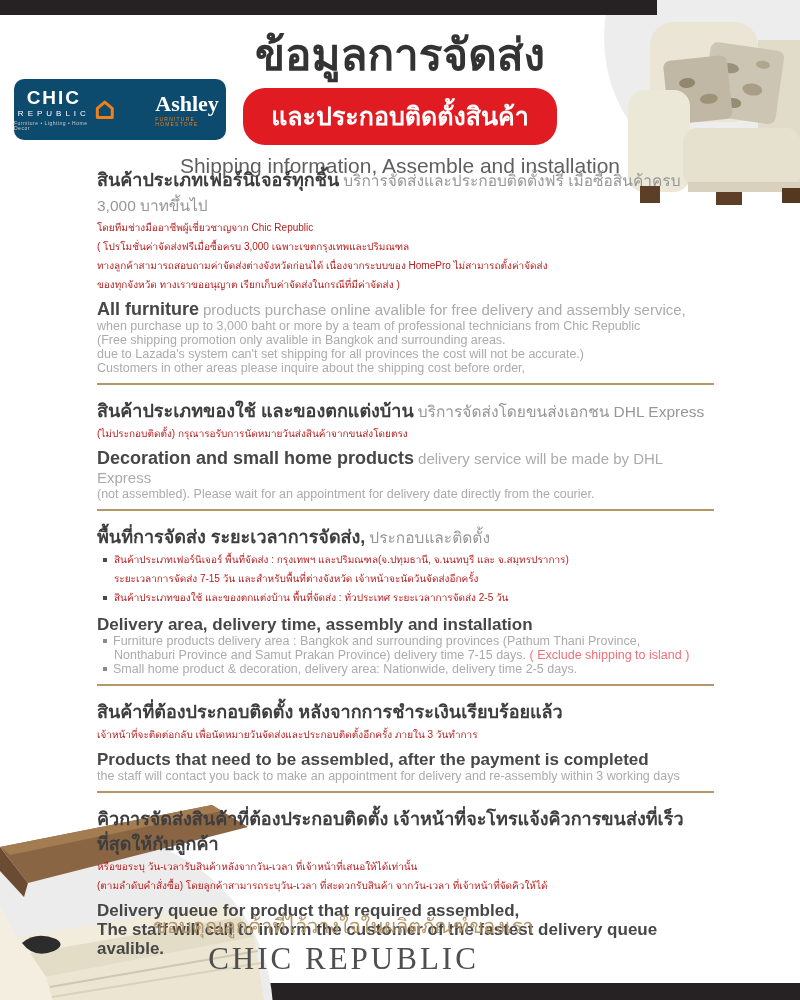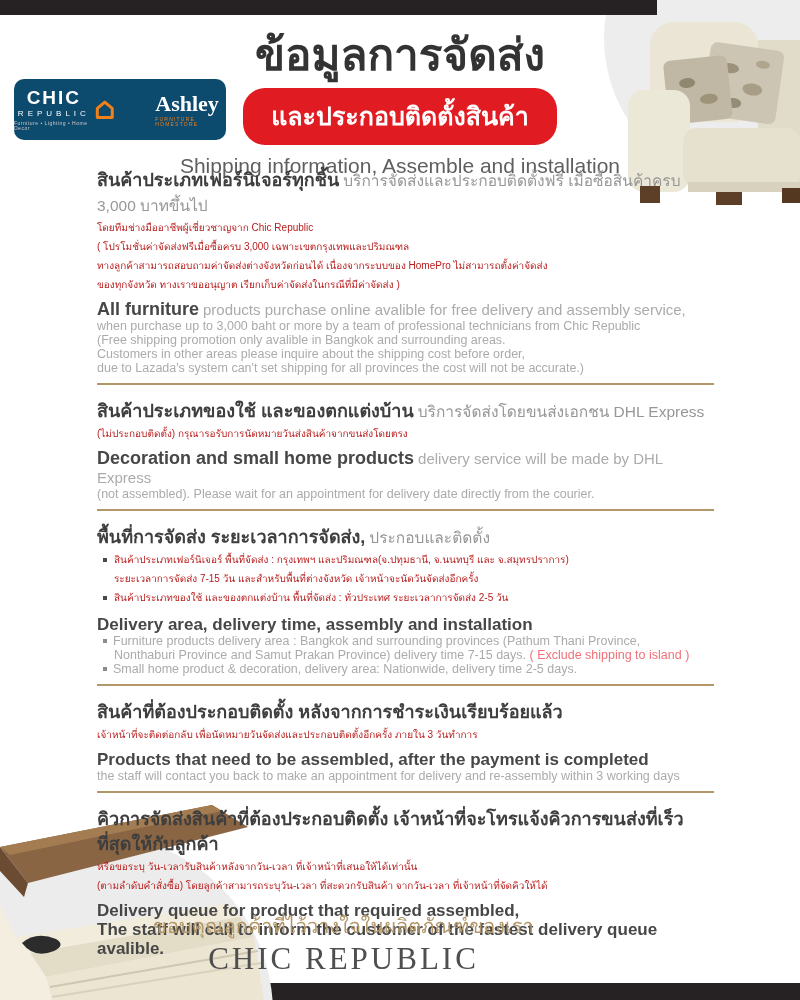--- a/index.html
+++ b/index.html
@@ -118,22 +118,22 @@
       </div>
       <div class="th-body">โดยทีมช่างมืออาชีพผู้เชี่ยวชาญจาก Chic Republic</div>
       <div class="th-body">( โปรโมชั่นค่าจัดส่งฟรีเมื่อซื้อครบ 3,000 เฉพาะเขตกรุงเทพและปริมณฑล</div>
       <div class="th-body">ทางลูกค้าสามารถสอบถามค่าจัดส่งต่างจังหวัดก่อนได้ เนื่องจากระบบของ HomePro ไม่สามารถตั้งค่าจัดส่ง</div>
       <div class="th-body">ของทุกจังหวัด ทางเราขออนุญาต เรียกเก็บค่าจัดส่งในกรณีที่มีค่าจัดส่ง )</div>
       <div class="en-lead mt6">
         <span>All furniture</span><span class="en-rest">products purchase online avalible for free delivery and assembly service,</span>
       </div>
       <div class="en-body">when purchase up to 3,000 baht or more by a team of professional technicians from Chic Republic</div>
       <div class="en-body">(Free shipping promotion only avalible in Bangkok and surrounding areas.</div>
+      <div class="en-body">due to Lazada's system can't set shipping for all provinces the cost will not be accurate.)</div>
       <div class="en-body">Customers in other areas please inquire about the shipping cost before order,</div>
-      <div class="en-body">due to Lazada's system can't set shipping for all provinces the cost will not be accurate.)</div>
       <div class="divider"></div>
     </div>
 
     <div class="mt14">
       <div class="th-lead">
         <span>สินค้าประเภทของใช้ และของตกแต่งบ้าน</span><span class="th-rest">บริการจัดส่งโดยขนส่งเอกชน DHL Express</span>
       </div>
       <div class="th-body">(ไม่ประกอบติดตั้ง) กรุณารอรับการนัดหมายวันส่งสินค้าจากขนส่งโดยตรง</div>
       <div class="en-lead mt6">
         <span>Decoration and small home products</span><span class="en-rest">delivery service will be made by DHL Express</span>

